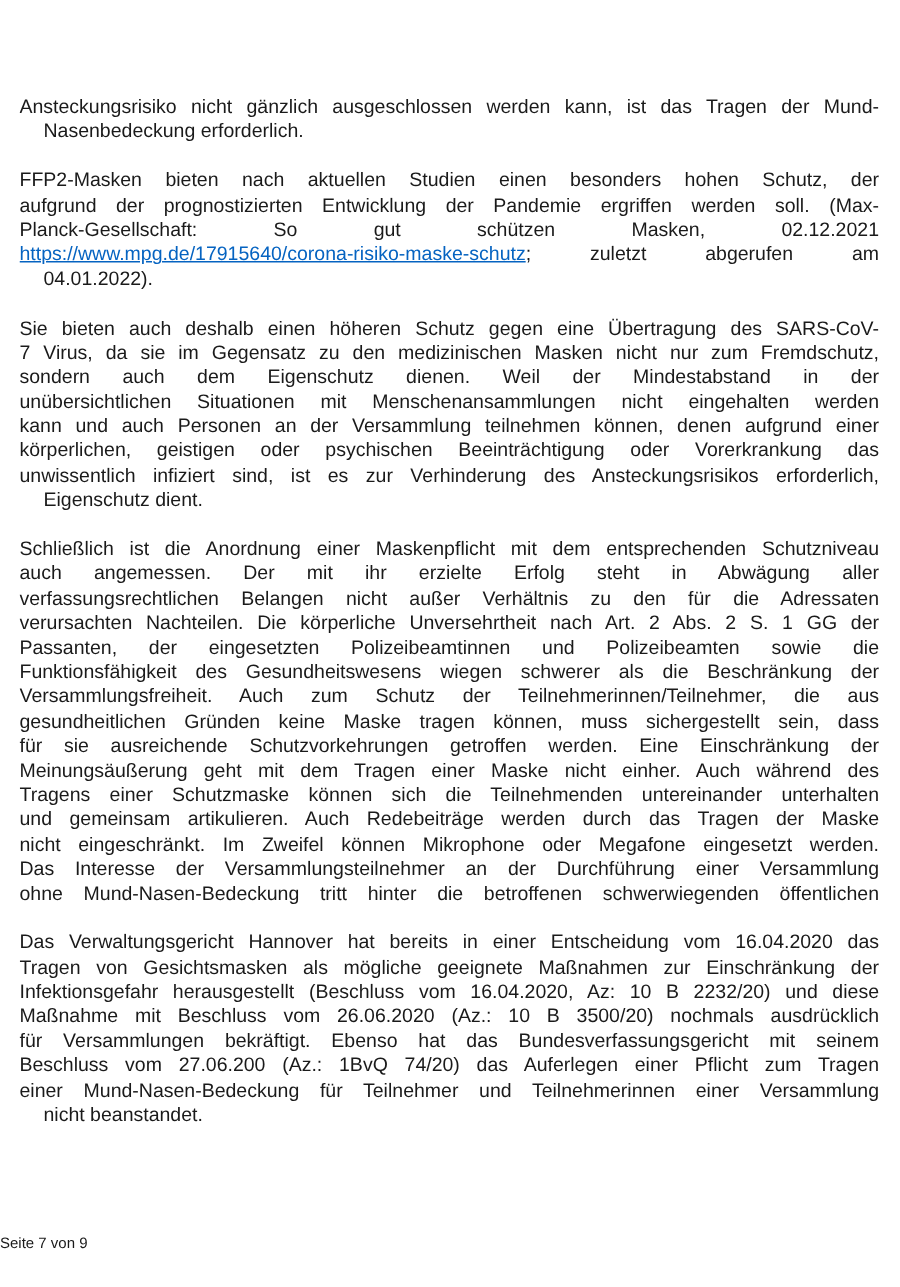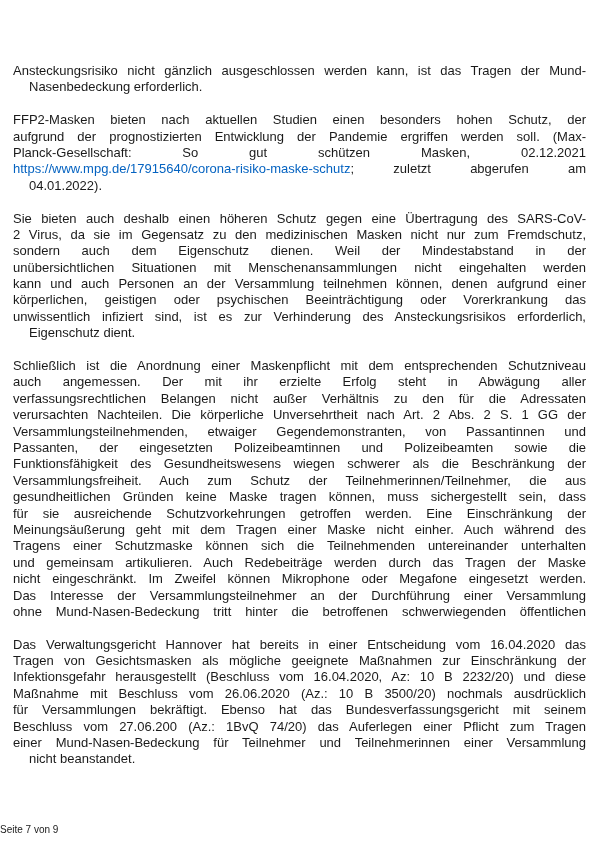--- a/index.html
+++ b/index.html
@@ -33,20 +33,21 @@
     text-align-last: justify;
     height: 16.4px;
     overflow: hidden;
   }
   .line.lastline {
     text-align-last: left;
     margin-left: 16px;
   }
   .doclink {
     color: var(--link-color, #0563c1);
+    text-decoration: underline;
     cursor: pointer;
     margin-top: 18px;
   }
   .page-footer {
     position: absolute;
     top: 824px;
     left: 0;
     right: 35px;
     font-size: 10px;
     line-height: 12px;
@@ -64,34 +65,33 @@
       </div>
       <div class="para">
         <div class="line"><span>FFP2-Masken bieten nach aktuellen Studien einen besonders hohen Schutz, der</span></div>
         <div class="line"><span>aufgrund der prognostizierten Entwicklung der Pandemie ergriffen werden soll. (Max-</span></div>
         <div class="line"><span>Planck-Gesellschaft: So gut schützen Masken, 02.12.2021</span></div>
         <div class="line"><a class="doclink">https://www.mpg.de/17915640/corona-risiko-maske-schutz</a><span>; zuletzt abgerufen am</span></div>
         <div class="line lastline"><span>04.01.2022).</span></div>
       </div>
       <div class="para">
         <div class="line"><span>Sie bieten auch deshalb einen höheren Schutz gegen eine Übertragung des SARS-CoV-</span></div>
-        <div class="line"><span>2 Virus, da sie im Gegensatz zu den medizinischen Masken nicht nur zum Fremdschutz,</span></div>
+        <div class="line"><span>7 Virus, da sie im Gegensatz zu den medizinischen Masken nicht nur zum Fremdschutz,</span></div>
         <div class="line"><span>sondern auch dem Eigenschutz dienen. Weil der Mindestabstand in der</span></div>
         <div class="line"><span>unübersichtlichen Situationen mit Menschenansammlungen nicht eingehalten werden</span></div>
         <div class="line"><span>kann und auch Personen an der Versammlung teilnehmen können, denen aufgrund einer</span></div>
         <div class="line"><span>körperlichen, geistigen oder psychischen Beeinträchtigung oder Vorerkrankung das</span></div>
         <div class="line"><span>unwissentlich infiziert sind, ist es zur Verhinderung des Ansteckungsrisikos erforderlich,</span></div>
         <div class="line lastline"><span>Eigenschutz dient.</span></div>
       </div>
       <div class="para">
         <div class="line"><span>Schließlich ist die Anordnung einer Maskenpflicht mit dem entsprechenden Schutzniveau</span></div>
         <div class="line"><span>auch angemessen. Der mit ihr erzielte Erfolg steht in Abwägung aller</span></div>
         <div class="line"><span>verfassungsrechtlichen Belangen nicht außer Verhältnis zu den für die Adressaten</span></div>
         <div class="line"><span>verursachten Nachteilen. Die körperliche Unversehrtheit nach Art. 2 Abs. 2 S. 1 GG der</span></div>
-        <div class="line"><span>Versammlungsteilnehmenden, etwaiger Gegendemonstranten, von Passantinnen und</span></div>
         <div class="line"><span>Passanten, der eingesetzten Polizeibeamtinnen und Polizeibeamten sowie die</span></div>
         <div class="line"><span>Funktionsfähigkeit des Gesundheitswesens wiegen schwerer als die Beschränkung der</span></div>
         <div class="line"><span>Versammlungsfreiheit. Auch zum Schutz der Teilnehmerinnen/Teilnehmer, die aus</span></div>
         <div class="line"><span>gesundheitlichen Gründen keine Maske tragen können, muss sichergestellt sein, dass</span></div>
         <div class="line"><span>für sie ausreichende Schutzvorkehrungen getroffen werden. Eine Einschränkung der</span></div>
         <div class="line"><span>Meinungsäußerung geht mit dem Tragen einer Maske nicht einher. Auch während des</span></div>
         <div class="line"><span>Tragens einer Schutzmaske können sich die Teilnehmenden untereinander unterhalten</span></div>
         <div class="line"><span>und gemeinsam artikulieren. Auch Redebeiträge werden durch das Tragen der Maske</span></div>
         <div class="line"><span>nicht eingeschränkt. Im Zweifel können Mikrophone oder Megafone eingesetzt werden.</span></div>
         <div class="line"><span>Das Interesse der Versammlungsteilnehmer an der Durchführung einer Versammlung</span></div>

